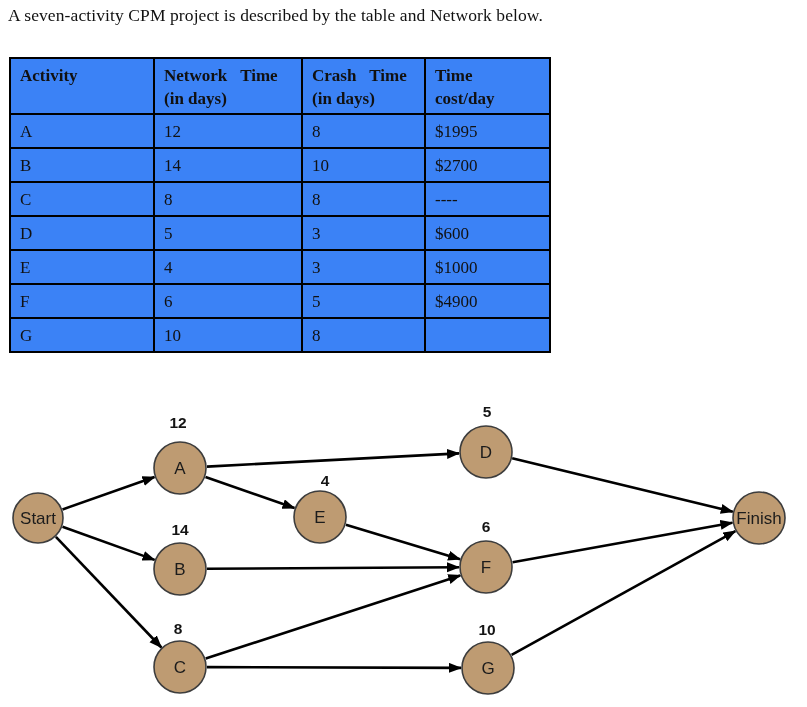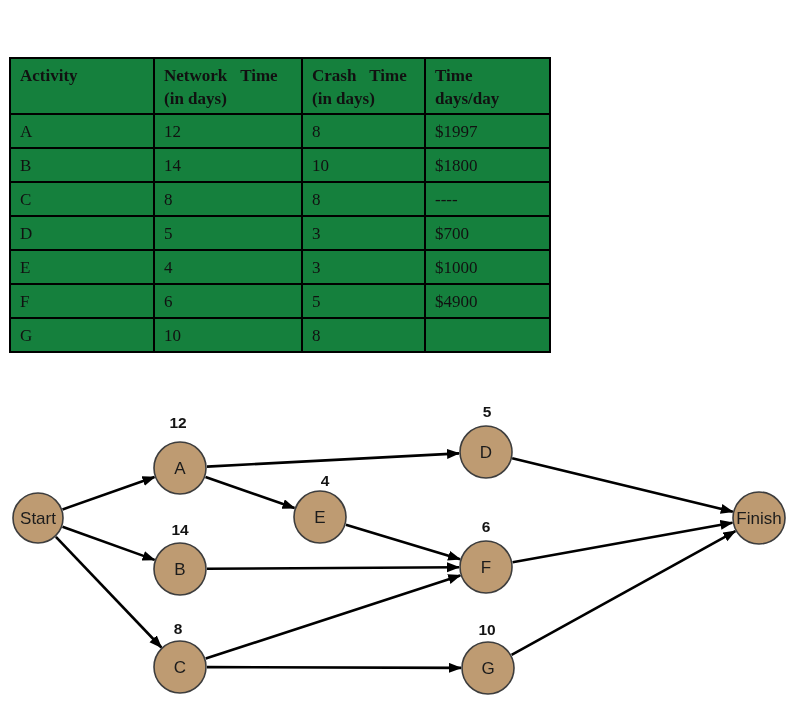--- a/index.html
+++ b/index.html
@@ -2,37 +2,38 @@
 <html><head>
 <meta charset="utf-8">
 <style>
   * { margin:0; padding:0; box-sizing:border-box; }
   html,body { background:#ffffff; }
   body { width:807px; height:707px; font-family:"Liberation Serif", serif; }
   .page { position:relative; width:807px; height:707px; background:#ffffff; overflow:hidden; }
 
   .title { position:absolute; left:8px; top:5px; font-size:17.5px; color:#111111; letter-spacing:0.1px; }
 
-  table.cpm { position:absolute; left:9px; top:57px; border-collapse:collapse; table-layout:fixed; background:#15803d; }
+  table.cpm { position:absolute; left:9px; top:57px; border-collapse:collapse; table-layout:fixed; background:#3b82f6; }
   table.cpm th, table.cpm td { border:2px solid #000000; color:#111111; font-size:17px; overflow:hidden; }
   table.cpm th { height:55px; text-align:left; vertical-align:top; padding:6px 6px 2px 9px; font-weight:bold; line-height:1.35; }
   table.cpm td { height:34px; vertical-align:bottom; padding:2px 6px 5px 9px; }
   .hl1.just { word-spacing:9px; }
 
   svg#network { position:absolute; left:0; top:0; width:807px; height:707px; }
   .node-circle { stroke-width:1.6; }
   .node-label { font-family:"Liberation Sans", sans-serif; font-size:17px; fill:#1c1c1c; text-anchor:middle; }
   .duration-label { font-family:"Liberation Sans", sans-serif; font-size:15.5px; font-weight:bold; fill:#141414; text-anchor:middle; }
   .edge-line { stroke-width:2.6; fill:none; }
 </style>
 </head>
 <body>
 
 <div class="page">
 
+  <div class="title">A seven-activity CPM project is described by the table and Network below.</div>
 
   <table class="cpm">
     <colgroup id="cpm-cols">
         <col style="width: 144px;">
         <col style="width: 148px;">
         <col style="width: 123px;">
         <col style="width: 125px;">
       </colgroup>
     <thead>
       <tr id="header-row">
@@ -42,48 +43,48 @@
           <th>
             <div class="hl1 just">Network Time</div>
             <div class="hl2">(in days)</div>
           </th>
           <th>
             <div class="hl1 just">Crash Time</div>
             <div class="hl2">(in days)</div>
           </th>
           <th>
             <div class="hl1">Time</div>
-            <div class="hl2">days/day</div>
+            <div class="hl2">cost/day</div>
           </th>
         </tr>
     </thead>
     <tbody id="table-body">
         <tr>
           <td>A</td>
           <td>12</td>
           <td>8</td>
-          <td>$1997</td>
+          <td>$1995</td>
         </tr>
         <tr>
           <td>B</td>
           <td>14</td>
           <td>10</td>
-          <td>$1800</td>
+          <td>$2700</td>
         </tr>
         <tr>
           <td>C</td>
           <td>8</td>
           <td>8</td>
           <td>----</td>
         </tr>
         <tr>
           <td>D</td>
           <td>5</td>
           <td>3</td>
-          <td>$700</td>
+          <td>$600</td>
         </tr>
         <tr>
           <td>E</td>
           <td>4</td>
           <td>3</td>
           <td>$1000</td>
         </tr>
         <tr>
           <td>F</td>
           <td>6</td>

